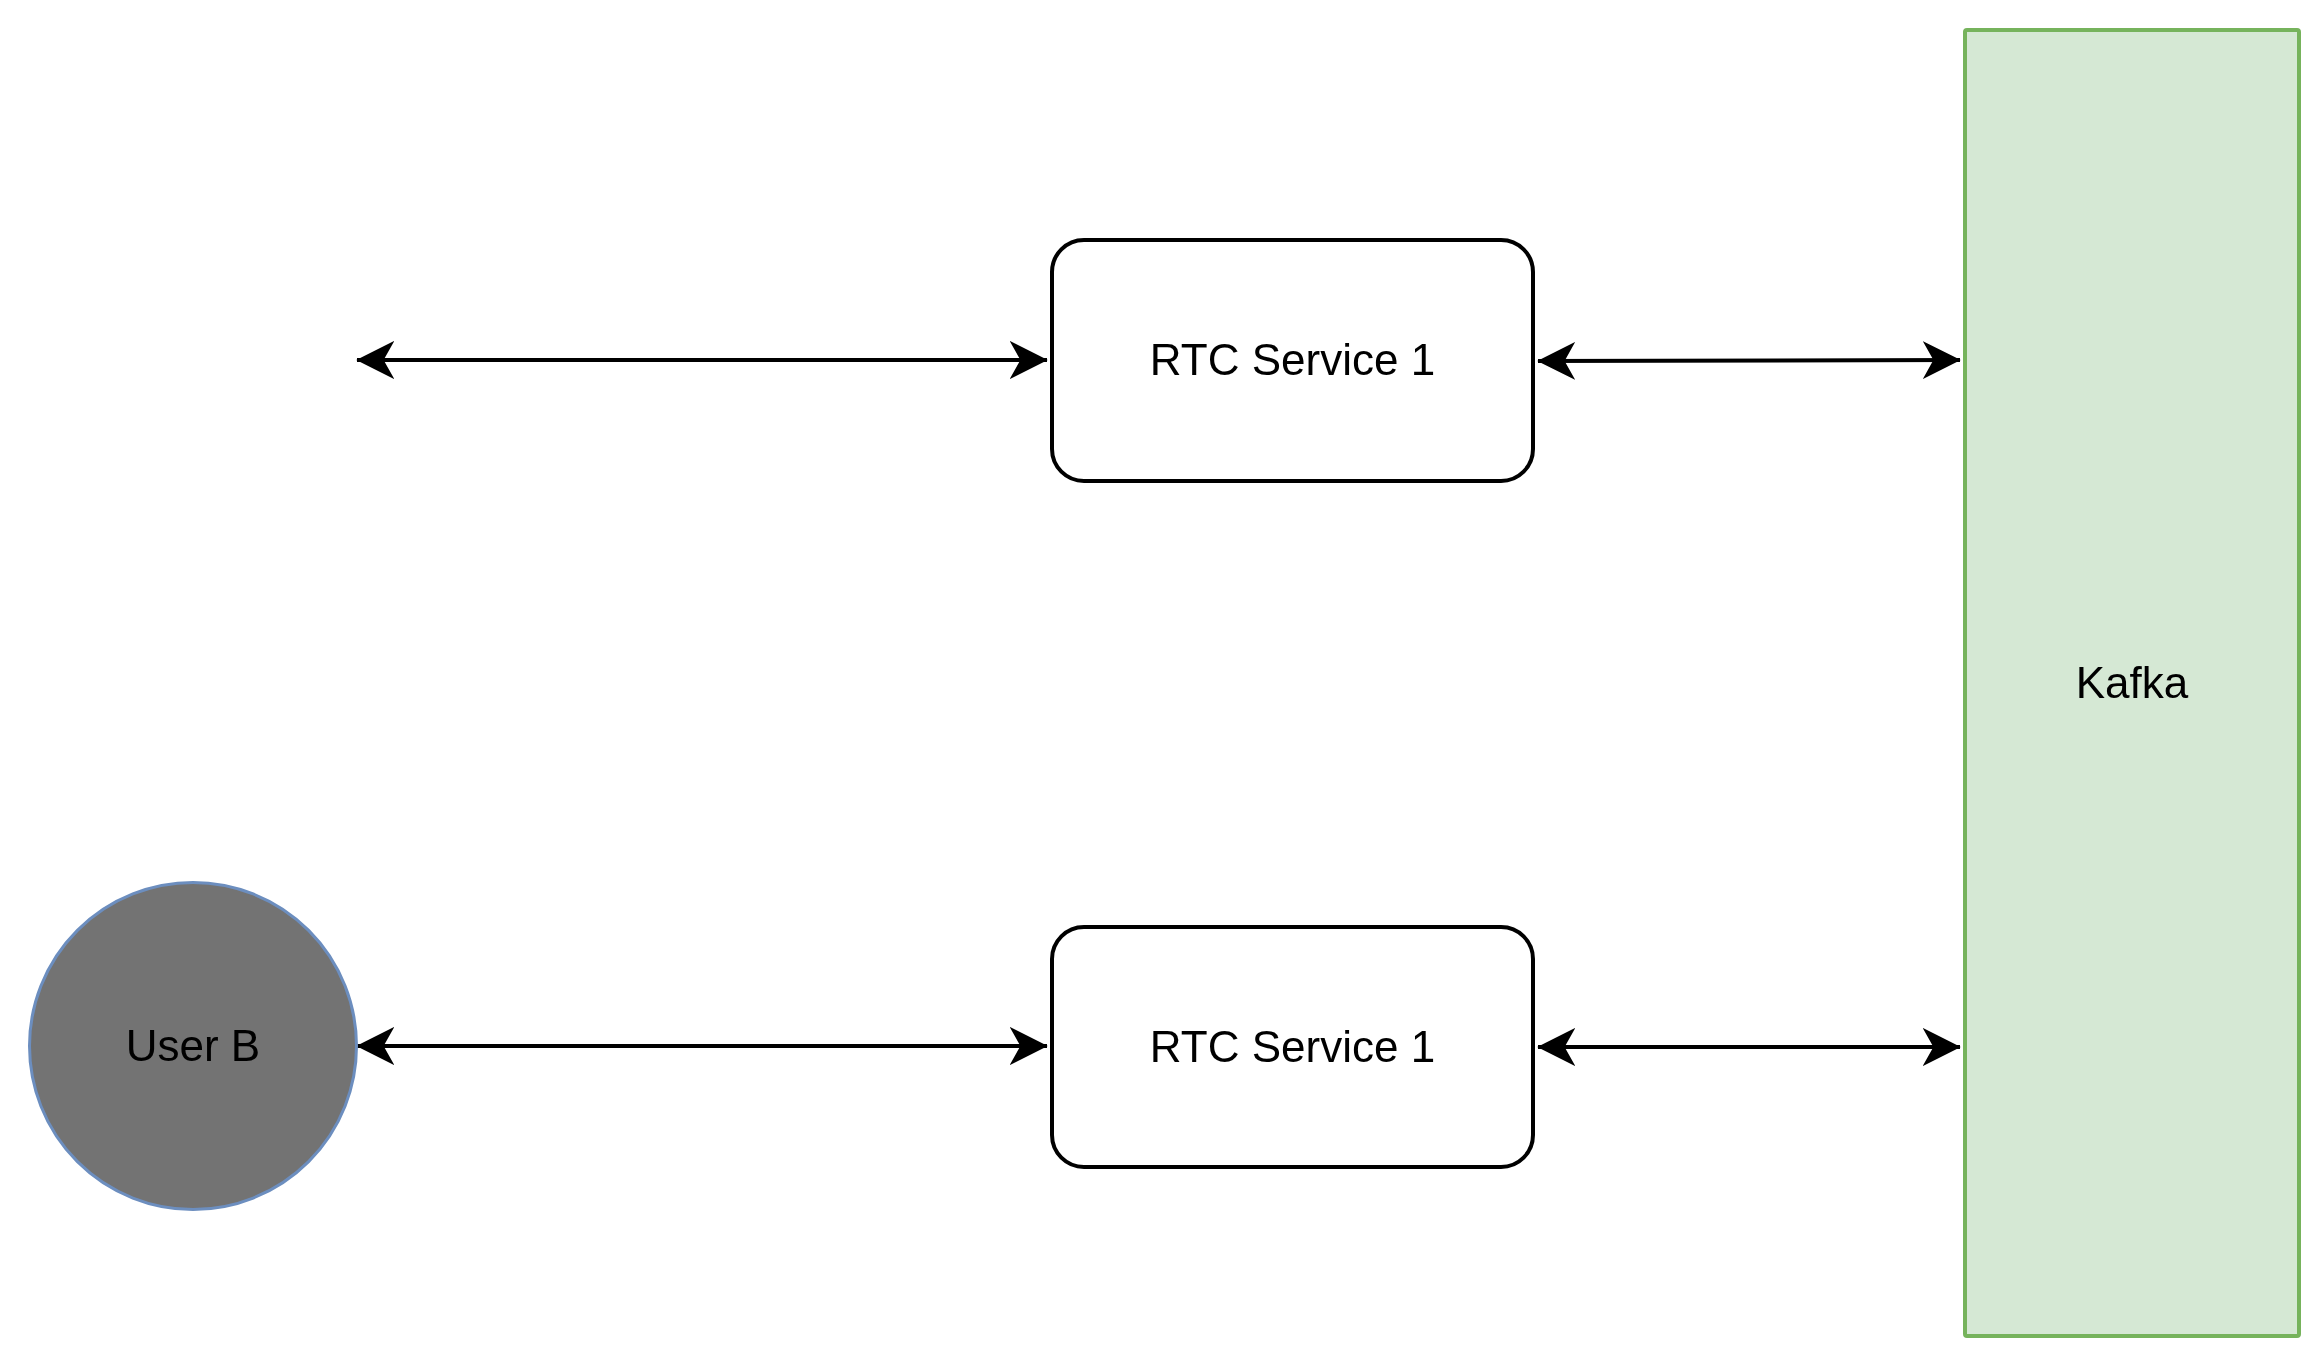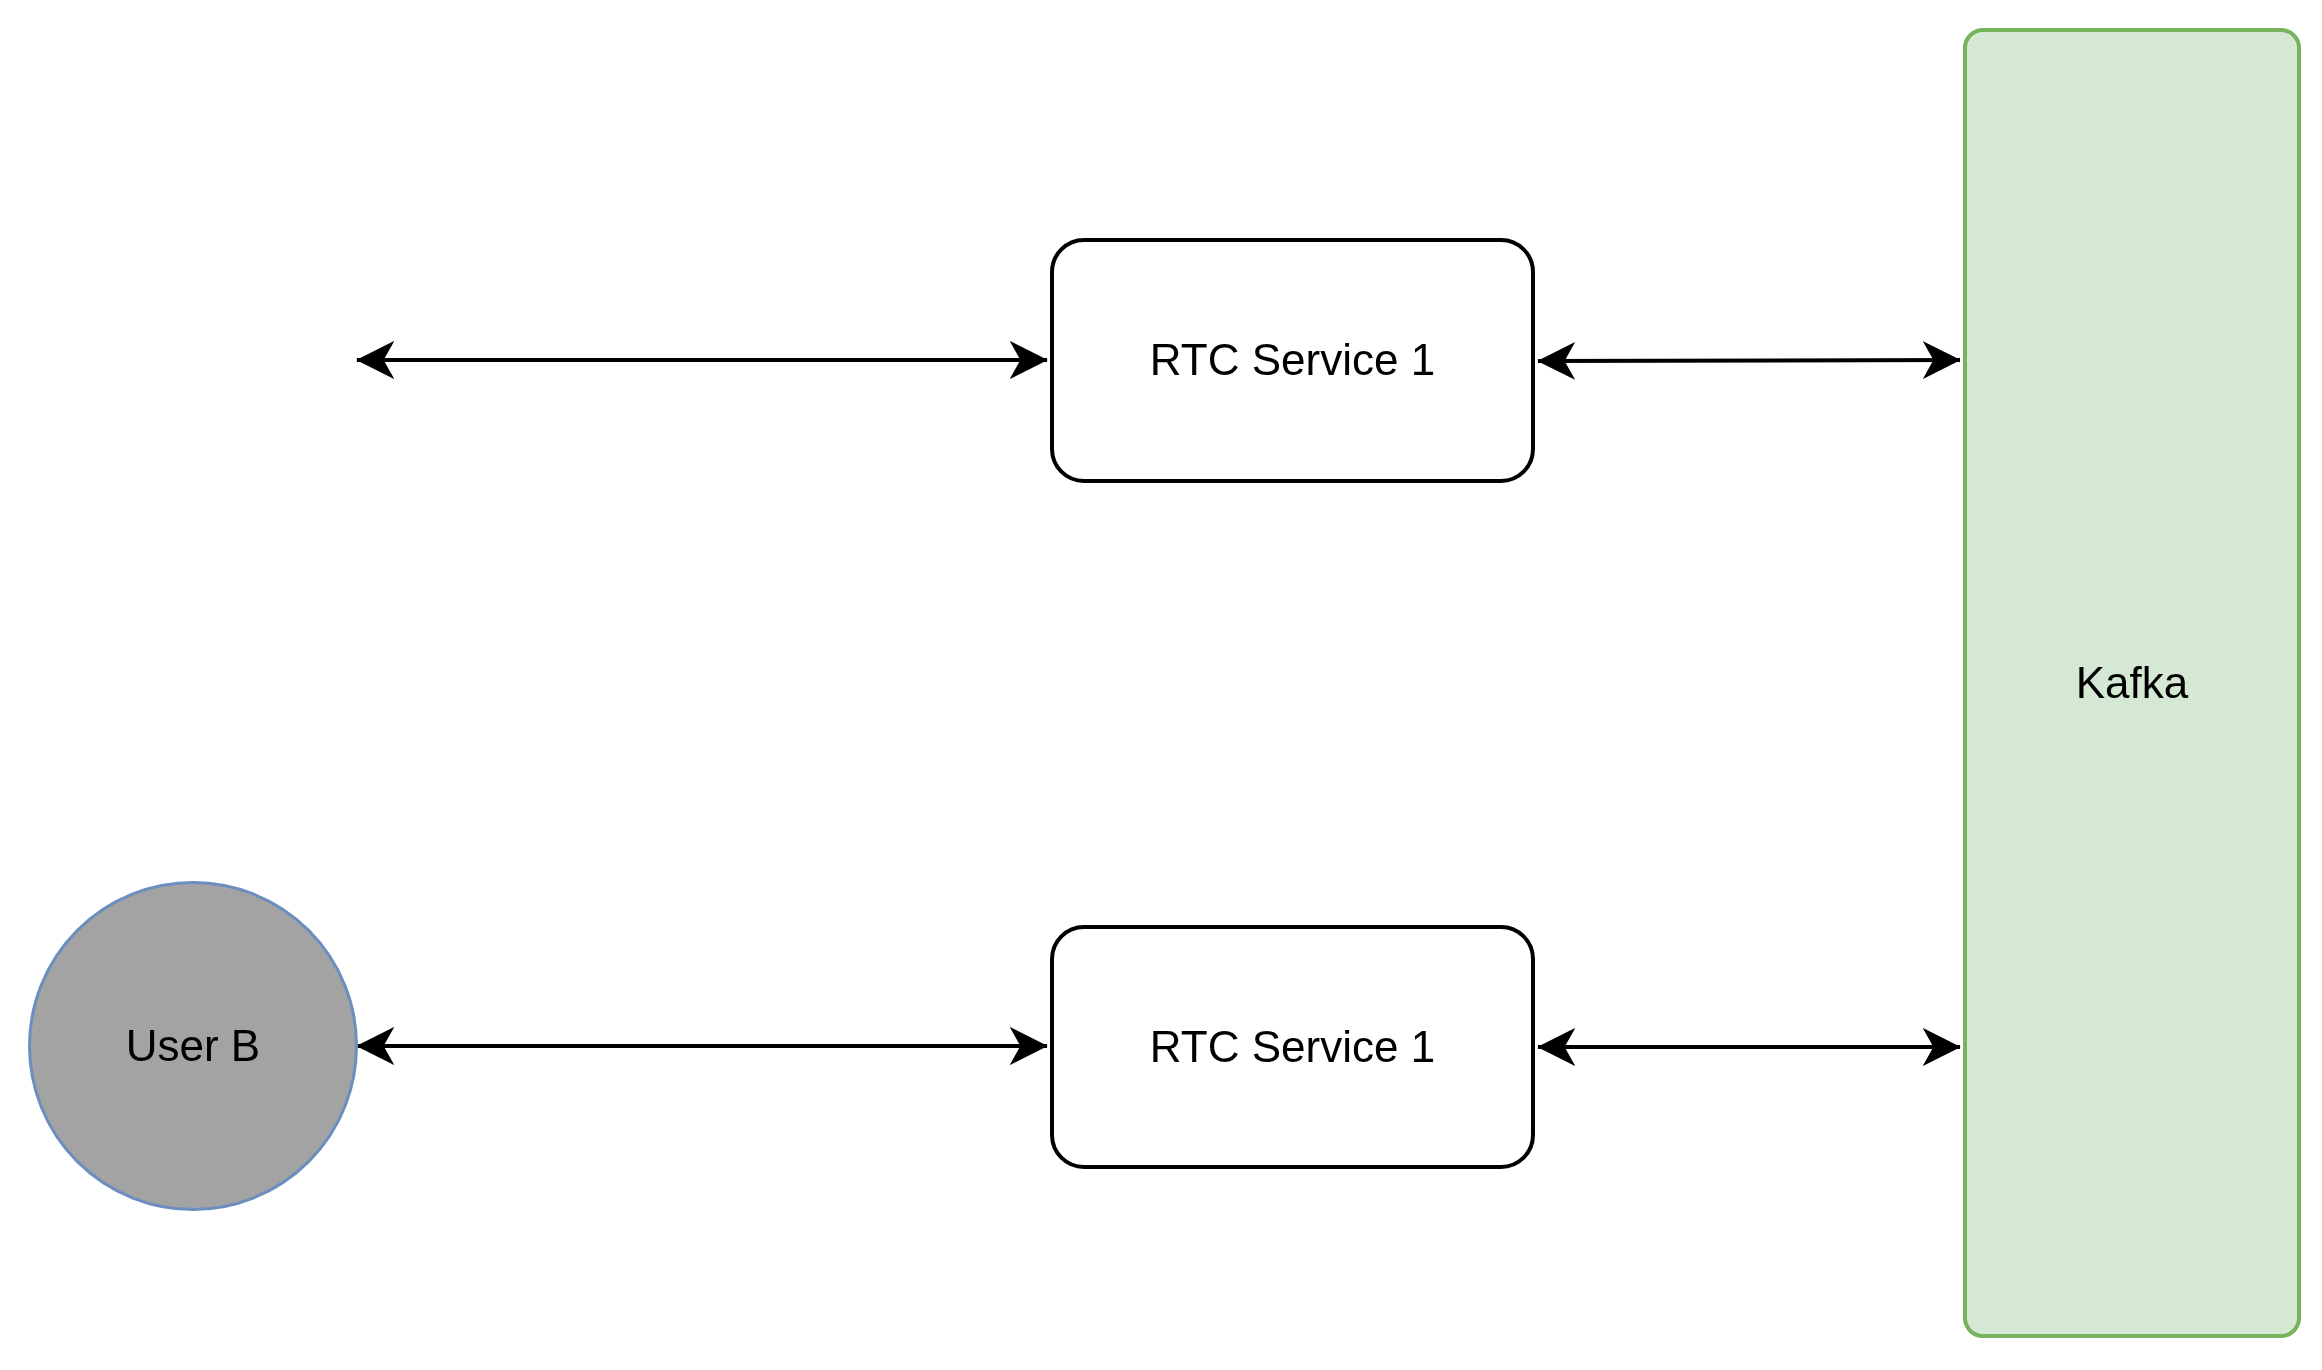--- a/index.html
+++ b/index.html
@@ -41,21 +41,21 @@
     border-radius: 50%;
     background: #dbe9fc;
     border: 3px solid #6c8ebf;
   }
   .node-user-b {
     left: 28px;
     top: 881px;
     width: 330px;
     height: 330px;
     border-radius: 50%;
-    background: #a3a3a3;
+    background: #737373;
     border: 3px solid #6c8ebf;
   }
   .node-rtc-top {
     left: 1050px;
     top: 238px;
     width: 485px;
     height: 245px;
     border-radius: 34px;
     background: #ffffff;
     border: 4px solid #000000;
@@ -67,21 +67,21 @@
     height: 244px;
     border-radius: 34px;
     background: #ffffff;
     border: 4px solid #000000;
   }
   .node-kafka {
     left: 1963px;
     top: 28px;
     width: 338px;
     height: 1310px;
-    border-radius: 20px;
+    border-radius: 4px;
     background: #d5e8d4;
     border: 4px solid #76b35c;
   }
   .edge-line {
     stroke: #000000;
     stroke-width: 4;
   }
 </style>
 </head>
 <body>

